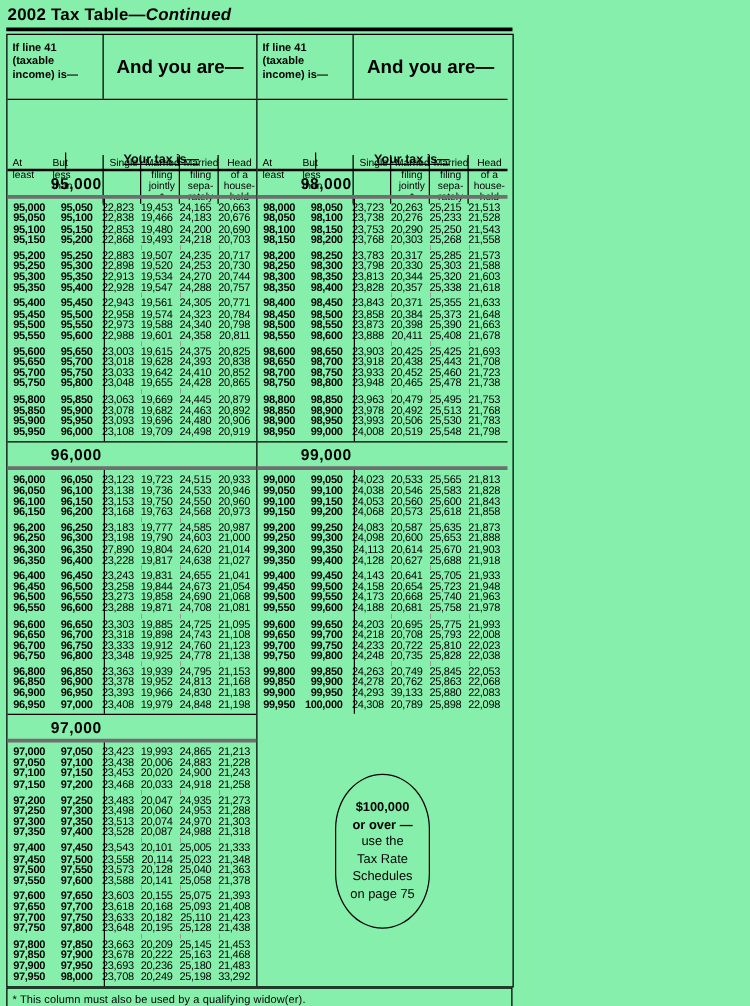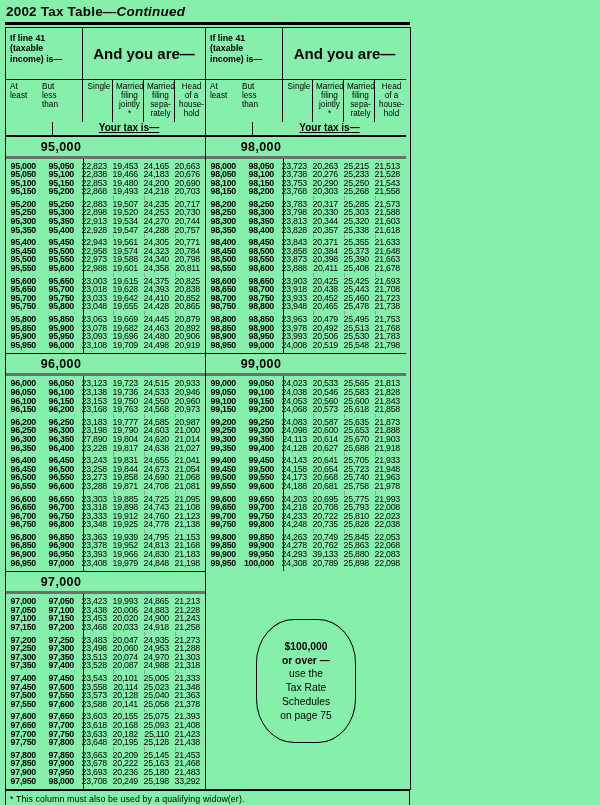--- a/index.html
+++ b/index.html
@@ -16,21 +16,21 @@
   .half.left { border-right:1.8px solid #000; }
 
   
   .hdr { border-bottom:2.2px solid #000; }
   .hdr-top { display:flex; height:52px; border-bottom:1px solid #000; }
   .hdr-income { width:77px; border-right:1px solid #000; padding:5px 2px 0 4px;
                 font-size:8.8px; font-weight:bold; line-height:10.5px; white-space:pre-line; }
   .hdr-youare { flex:1; display:flex; align-items:center; justify-content:center;
                 font-size:15px; font-weight:bold; }
   .hdr-cols { display:grid; grid-template-columns:33px 44px 30px 31px 31px 31px; height:42px; }
-  .hdr-col { font-size:8.2px; line-height:9.3px; padding:2px 1px 0 3px; white-space:pre-line; }
+  .hdr-col { font-size:8.2px; line-height:9.3px; padding:2px 1px 0 3px; white-space:pre-line;margin-top:44px; }
   .hdr-col.b3 { border-left:1px solid #000; margin-left:-1px;text-align:center; }
   .hdr-col.c1 { padding-left:4px; }
   .hdr-youtax { margin-left:46px; border-left:1px solid #000; height:13px; text-align:center;
                 font-size:10px; font-weight:bold; line-height:11px;text-decoration:underline; }
 
   
   .section { border-top:1.6px solid #000; position:relative; }
   .section:first-child { border-top:none; }
   .section-label-bar { border-bottom:3.5px solid #6f6f6f; padding:3px 0 2px 0; }
   .section-label { width:110px; text-align:center; font-size:12.5px; font-weight:bold; letter-spacing:.4px; }
@@ -49,21 +49,21 @@
   .row { display:grid; grid-template-columns:33px 40px 31px 31px 31px 31px; height:8.6px;
          font-size:8.8px; line-height:8.8px; letter-spacing:-0.25px; }
   .row span { text-align:right; padding-right:3px; white-space:nowrap; }
   .row .inc { font-weight:bold; }
   .row .c2 { padding-right:5px; }
   .row .c3 { padding-left:2px; }
 
   
   .bubble-area { flex:1; position:relative; }
   .bubble { position:absolute; left:50%; top:48px; transform:translateX(-50%);
-            width:100px; height:124px; border:1.3px solid #000; border-radius:38px / 44px;
+            width:76px; height:124px; border:1.3px solid #000; border-radius:38px / 44px;
             display:flex; flex-direction:column; align-items:center; justify-content:center; }
   .bubble div { font-size:10.3px; line-height:13.8px; white-space:nowrap; }
   .bubble div.bold { font-weight:bold; }
 
   
   .footnote { width:405px; border:1.8px solid #000; border-top-width:1px; border-bottom-width:3px;
               margin-top:0; font-size:8.8px; padding:3px 0 3px 4px; letter-spacing:.1px; }
 </style>
 </head>
 <body>

